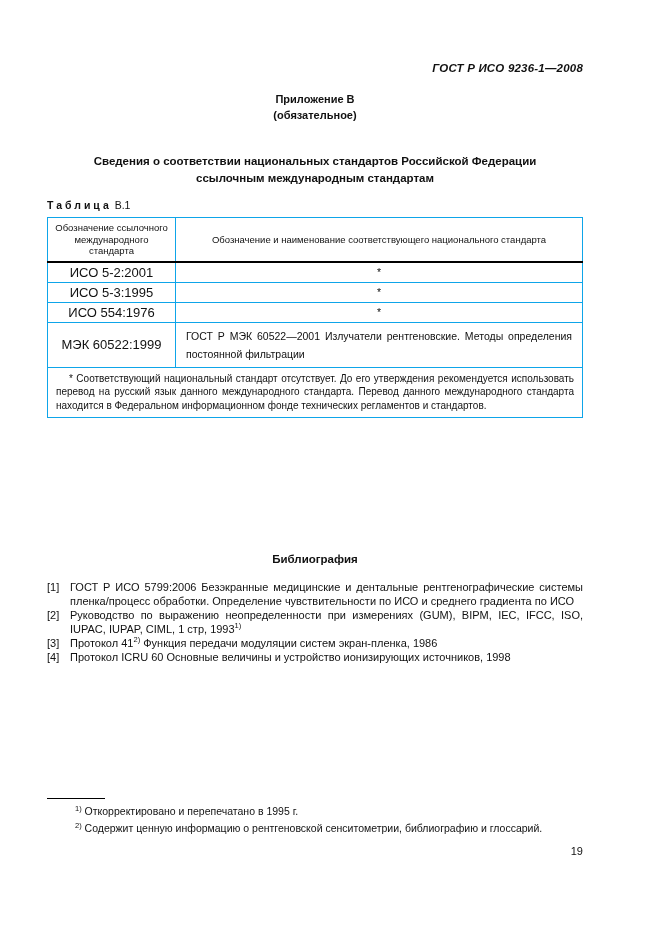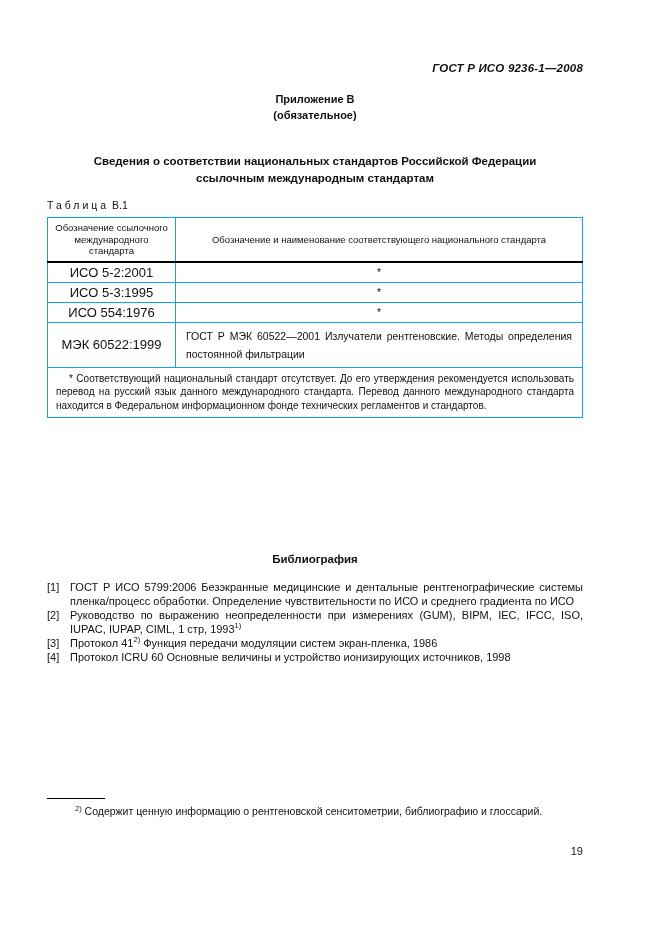--- a/index.html
+++ b/index.html
@@ -27,21 +27,21 @@
 
   .section-title {
     position: absolute; top: 153px; left: 27px; width: 576px;
     text-align: center; font-weight: bold; font-size: 11.5px; line-height: 17px;
   }
 
   .table-caption {
     position: absolute; top: 199px; left: 47px;
     font-size: 10.5px;
   }
-  .table-caption .spaced { letter-spacing: 3px; }
+  .table-caption .spaced { letter-spacing: 3px; font-weight: bold; }
 
   table.std {
     position: absolute; top: 217px; left: 47px; width: 536px;
     border-collapse: collapse; table-layout: fixed;
   }
   table.std th, table.std td {
     border: 1px solid #0ea5e9;
     font-weight: normal;
     vertical-align: middle;
   }
@@ -160,18 +160,19 @@
       <span class="btext"><span>Протокол 41</span><sup class="sp">2)</sup><span> Функция передачи модуляции систем экран-пленка, 1986</span></span>
     </div>
     <div class="biblio-item">
       <span class="num">[4]</span>
       <span class="btext"><span>Протокол ICRU 60  Основные величины и устройство ионизирующих источников, 1998</span><sup class="sp"></sup><span></span></span>
     </div>
   </div>
 
   <div class="footnotes">
     <div class="fn-rule"></div>
+    <div class="fn-item"><sup class="sp">1)</sup> <span>Откорректировано и перепечатано в 1995 г.</span></div>
     <div class="fn-item"><sup class="sp">2)</sup> <span>Содержит ценную информацию о рентгеновской сенситометрии, библиографию и глоссарий.</span></div>
   </div>
 
   <div class="page-number">19</div>
 
 </div>
 
 </body></html>

